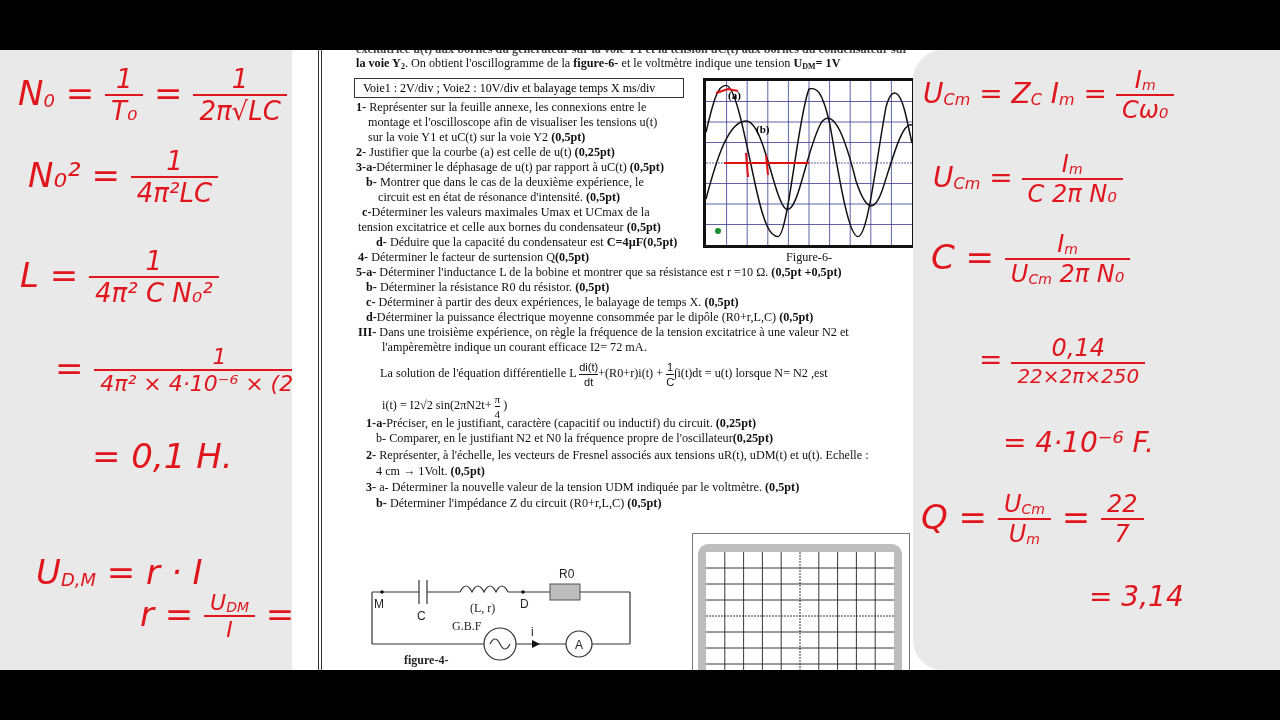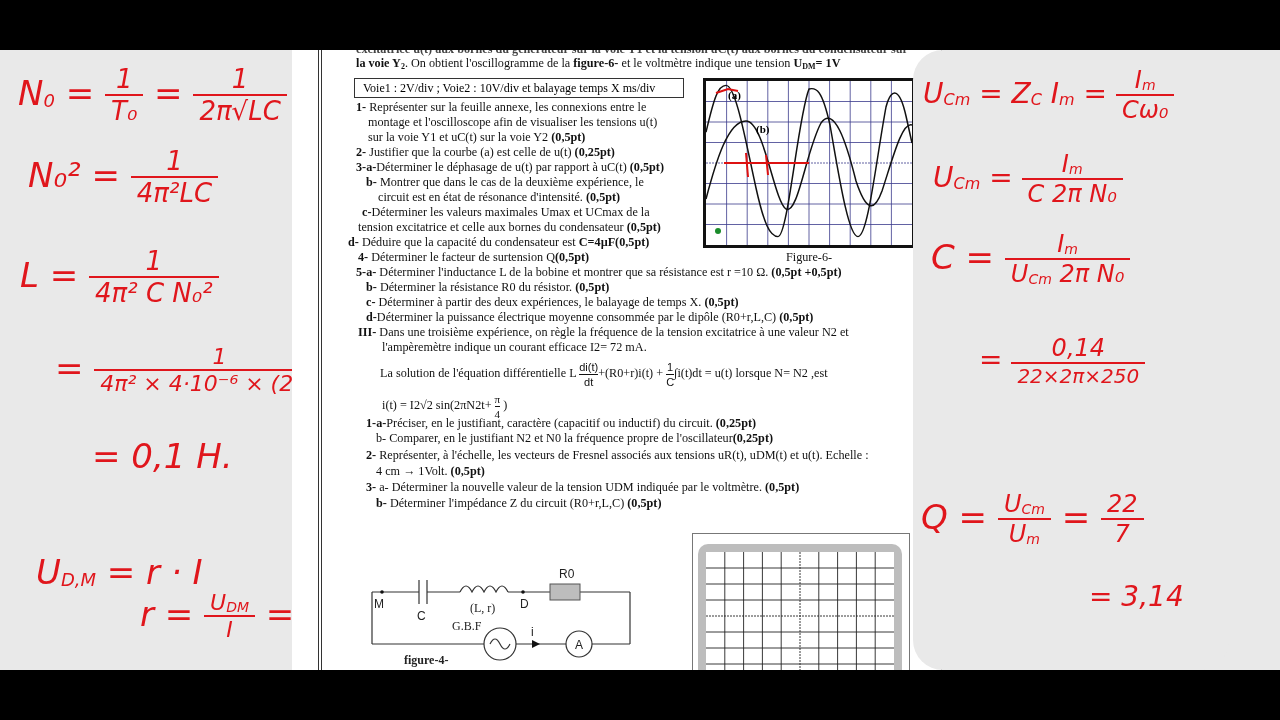--- a/index.html
+++ b/index.html
@@ -69,21 +69,21 @@
     <div id="qlist">
       <div class="txt" style="left:64px;top:50px;"><b>1-</b> <span>Représenter sur la feuille annexe, les connexions entre le</span></div>
       <div class="txt" style="left:76px;top:65px;">montage et l'oscilloscope afin de visualiser les tensions u(t)</div>
       <div class="txt" style="left:76px;top:80px;"><span>sur la voie Y1 et uC(t) sur la voie Y2</span> <b>(0,5pt)</b></div>
       <div class="txt" style="left:64px;top:95px;"><b>2-</b> <span>Justifier que la courbe (a) est celle de u(t)</span> <b>(0,25pt)</b></div>
       <div class="txt" style="left:64px;top:110px;text-align:right;"><b>3-a-</b><span>Déterminer le déphasage de u(t) par rapport à uC(t)</span> <b>(0,5pt)</b></div>
       <div class="txt" style="left:74px;top:125px;"><b>b-</b> <span>Montrer que dans le cas de la deuxième expérience, le</span></div>
       <div class="txt" style="left:86px;top:140px;"><span>circuit est en état de résonance d'intensité.</span> <b>(0,5pt)</b></div>
       <div class="txt" style="left:70px;top:155px;"><b>c-</b><span>Déterminer les valeurs maximales Umax et UCmax de la</span></div>
       <div class="txt" style="left:66px;top:170px;"><span>tension excitatrice et celle aux bornes du condensateur</span> <b>(0,5pt)</b></div>
-      <div class="txt" style="left:56px;top:185px;"><b>d-</b> <span>Déduire que la capacité du condensateur est</span> <b>C=4µF(0,5pt)</b></div>
+      <div class="txt" style="left:84px;top:185px;"><b>d-</b> <span>Déduire que la capacité du condensateur est</span> <b>C=4µF(0,5pt)</b></div>
       <div class="txt" style="left:66px;top:200px;"><b>4-</b> <span>Déterminer le facteur de surtension Q</span><b>(0,5pt)</b></div>
       <div class="txt" style="left:64px;top:215px;"><b>5-a-</b> <span>Déterminer l'inductance L de la bobine  et montrer que sa résistance est r =10 Ω.</span> <b>(0,5pt +0,5pt)</b></div>
       <div class="txt" style="left:74px;top:230px;"><b>b-</b> <span>Déterminer la résistance R0 du résistor.</span> <b>(0,5pt)</b></div>
       <div class="txt" style="left:74px;top:245px;"><b>c-</b> <span>Déterminer à partir des deux expériences, le balayage de temps X.</span> <b>(0,5pt)</b></div>
       <div class="txt" style="left:74px;top:260px;"><b>d-</b><span>Déterminer la puissance électrique moyenne consommée par le dipôle (R0+r,L,C)</span> <b>(0,5pt)</b></div>
       <div class="txt" style="left:66px;top:275px;"><b>III-</b> <span>Dans une troisième expérience, on règle la fréquence de la tension excitatrice à une valeur N2 et</span></div>
       <div class="txt" style="left:90px;top:290px;">l'ampèremètre indique un courant efficace I2= 72 mA.</div>
     </div>
 
     <div class="txt" style="left:88px;top:310px;line-height:14px;">
@@ -212,19 +212,20 @@
     <div class="hw med" style="left:20px;top:100px;">
       U<sub style="font-size:16px;color:#e0161c">Cm</sub> =
       <span class="frac"><span class="num" style="font-size:24px">I<sub style="font-size:14px;color:#e0161c">m</sub></span><span class="den" style="font-size:24px">C 2π N₀</span></span>
     </div>
     <div class="hw big" style="left:18px;top:180px;">
       C = <span class="frac"><span class="num" style="font-size:24px">I<sub style="font-size:14px;color:#e0161c">m</sub></span><span class="den" style="font-size:24px">U<sub style="font-size:14px;color:#e0161c">Cm</sub> 2π N₀</span></span>
     </div>
     <div class="hw med" style="left:66px;top:284px;">
       = <span class="frac"><span class="num" style="font-size:24px">0,14</span><span class="den" style="font-size:20px">22×2π×250</span></span>
     </div>
+    <div class="hw med" style="left:90px;top:376px;">= 4·10⁻⁶ F.</div>
     <div class="hw big" style="left:8px;top:440px;">
       Q = <span class="frac"><span class="num" style="font-size:24px">U<sub style="font-size:14px;color:#e0161c">Cm</sub></span><span class="den" style="font-size:24px">U<sub style="font-size:14px;color:#e0161c">m</sub></span></span> =
       <span class="frac"><span class="num" style="font-size:24px">22</span><span class="den" style="font-size:24px">7</span></span>
     </div>
     <div class="hw med" style="left:176px;top:530px;">= 3,14</div>
   </div>
 </div>
 
 </body></html>

